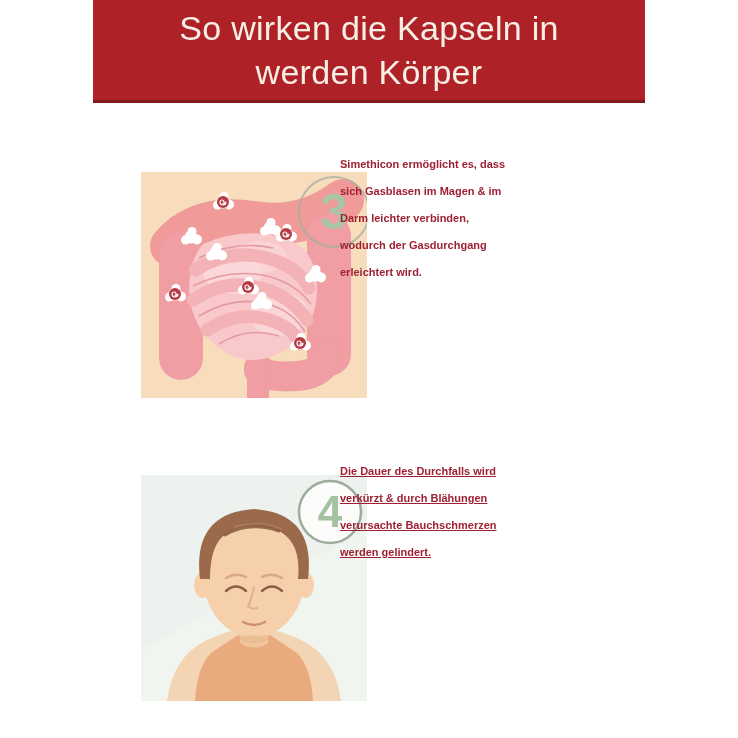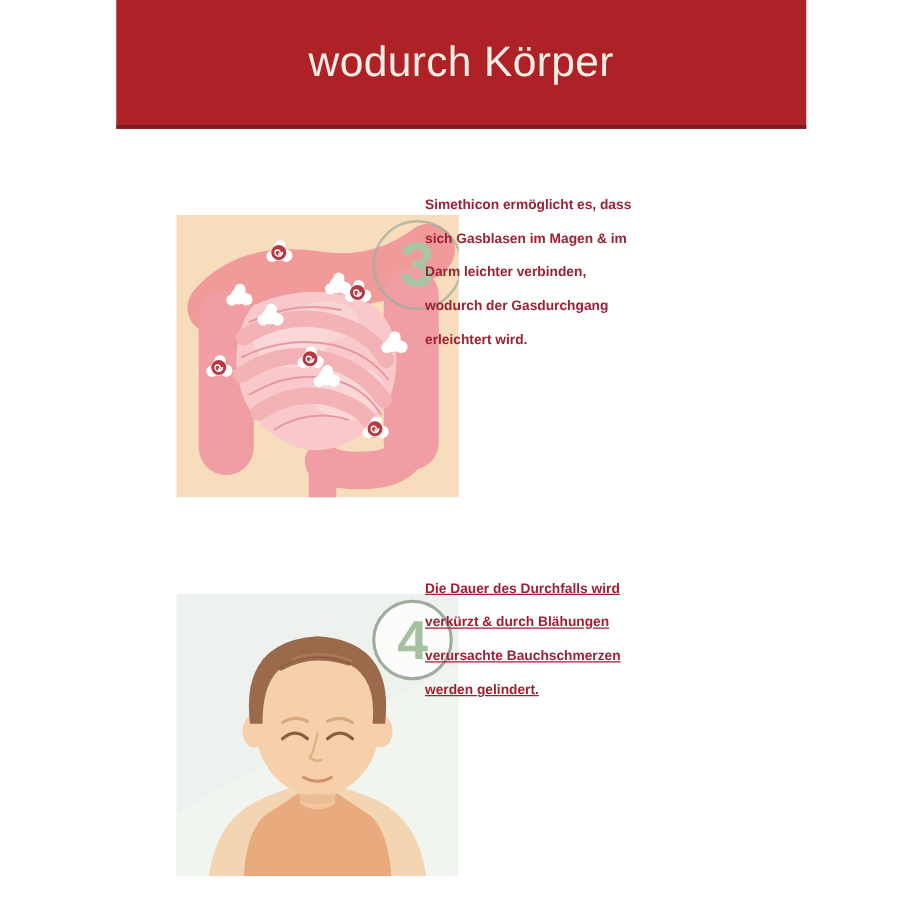--- a/index.html
+++ b/index.html
@@ -33,21 +33,22 @@
     font-family:"Liberation Sans","DejaVu Sans",sans-serif;
     font-weight:bold;
   }
 </style>
 </head>
 <body>
 
 <div class="page">
 
   <header class="banner">
-    <div class="banner-line">wodurch Körper</div>
+    <div class="banner-line">So wirken die Kapseln in</div>
+    <div class="banner-line">werden Körper</div>
   </header>
 
   <section>
     <figure class="illu" id="illu-3">
       <svg width="226" height="226" viewBox="0 0 226 226">
         <defs>
           <g id="bubble">
             <circle cx="0" cy="0" r="6.5" fill="#ffffff"></circle>
             <circle cx="6" cy="2.5" r="5" fill="#ffffff"></circle>
             <circle cx="-5.5" cy="3" r="4.5" fill="#ffffff"></circle>

